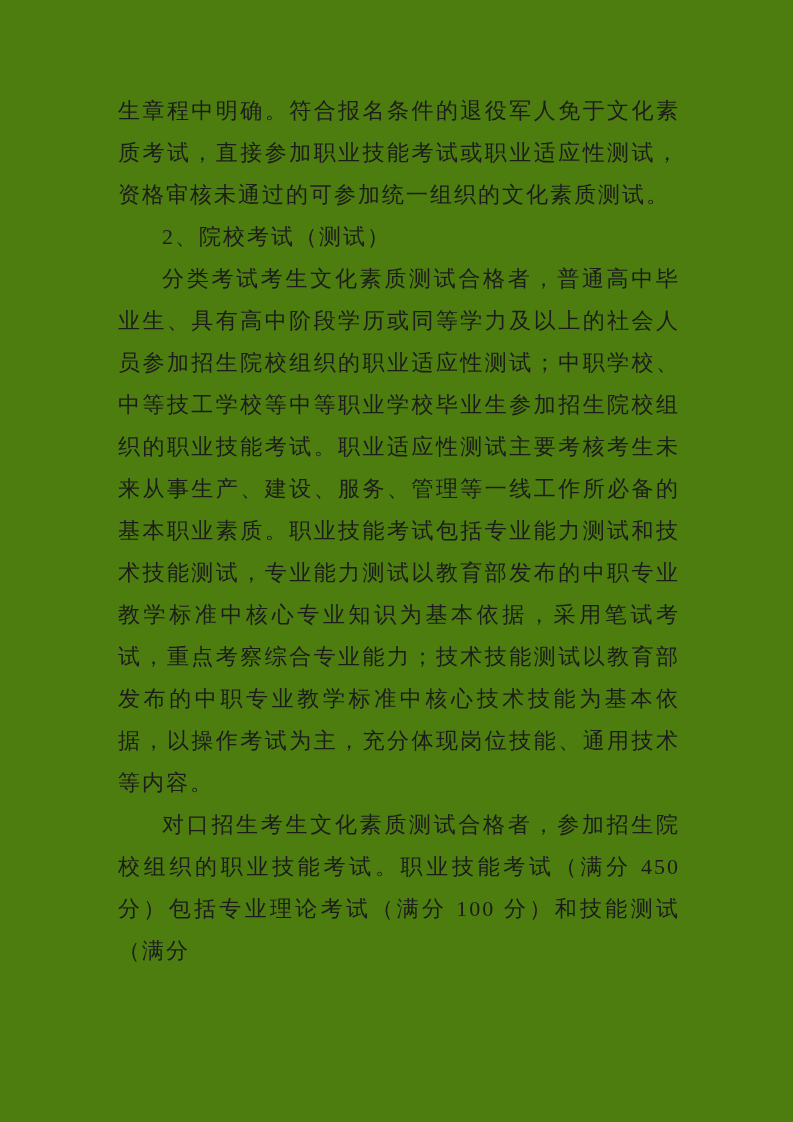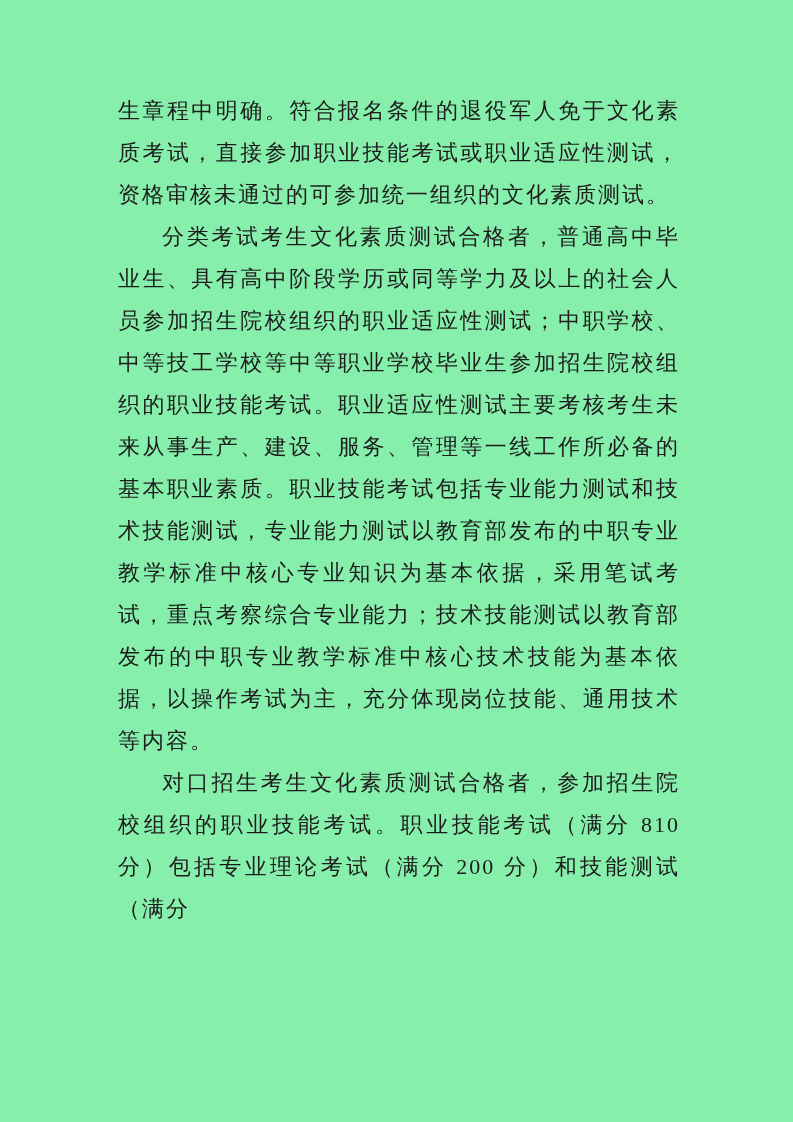--- a/index.html
+++ b/index.html
@@ -10,21 +10,21 @@
   body {
     width: 793px;
     height: 1122px;
     background: #ffffff;
     overflow: hidden;
     position: relative;
   }
   .page {
     position: absolute;
     inset: 0;
-    background: #86efac;
+    background: #4d7c0f;
   }
   .text-block {
     position: absolute;
     left: 118px;
     top: 90px;
     width: 562px;
     font-family: "Liberation Serif", "DejaVu Serif", serif;
     font-size: 22px;
     line-height: 42px;
     color: #1c1c1c;
@@ -39,16 +39,17 @@
   .text-block p.indent {
     text-indent: 2em;
   }
 </style>
 </head>
 <body>
 
 <div class="page">
   <div class="text-block">
     <p>生章程中明确。符合报名条件的退役军人免于文化素质考试，直接参加职业技能考试或职业适应性测试，资格审核未通过的可参加统一组织的文化素质测试。</p>
+    <p class="indent">2、院校考试（测试）</p>
     <p class="indent">分类考试考生文化素质测试合格者，普通高中毕业生、具有高中阶段学历或同等学力及以上的社会人员参加招生院校组织的职业适应性测试；中职学校、中等技工学校等中等职业学校毕业生参加招生院校组织的职业技能考试。职业适应性测试主要考核考生未来从事生产、建设、服务、管理等一线工作所必备的基本职业素质。职业技能考试包括专业能力测试和技术技能测试，专业能力测试以教育部发布的中职专业教学标准中核心专业知识为基本依据，采用笔试考试，重点考察综合专业能力；技术技能测试以教育部发布的中职专业教学标准中核心技术技能为基本依据，以操作考试为主，充分体现岗位技能、通用技术等内容。</p>
-    <p class="indent">对口招生考生文化素质测试合格者，参加招生院校组织的职业技能考试。职业技能考试（满分 810 分）包括专业理论考试（满分 200 分）和技能测试（满分</p>
+    <p class="indent">对口招生考生文化素质测试合格者，参加招生院校组织的职业技能考试。职业技能考试（满分 450 分）包括专业理论考试（满分 100 分）和技能测试（满分</p>
   </div>
 </div>
 
 </body></html>

